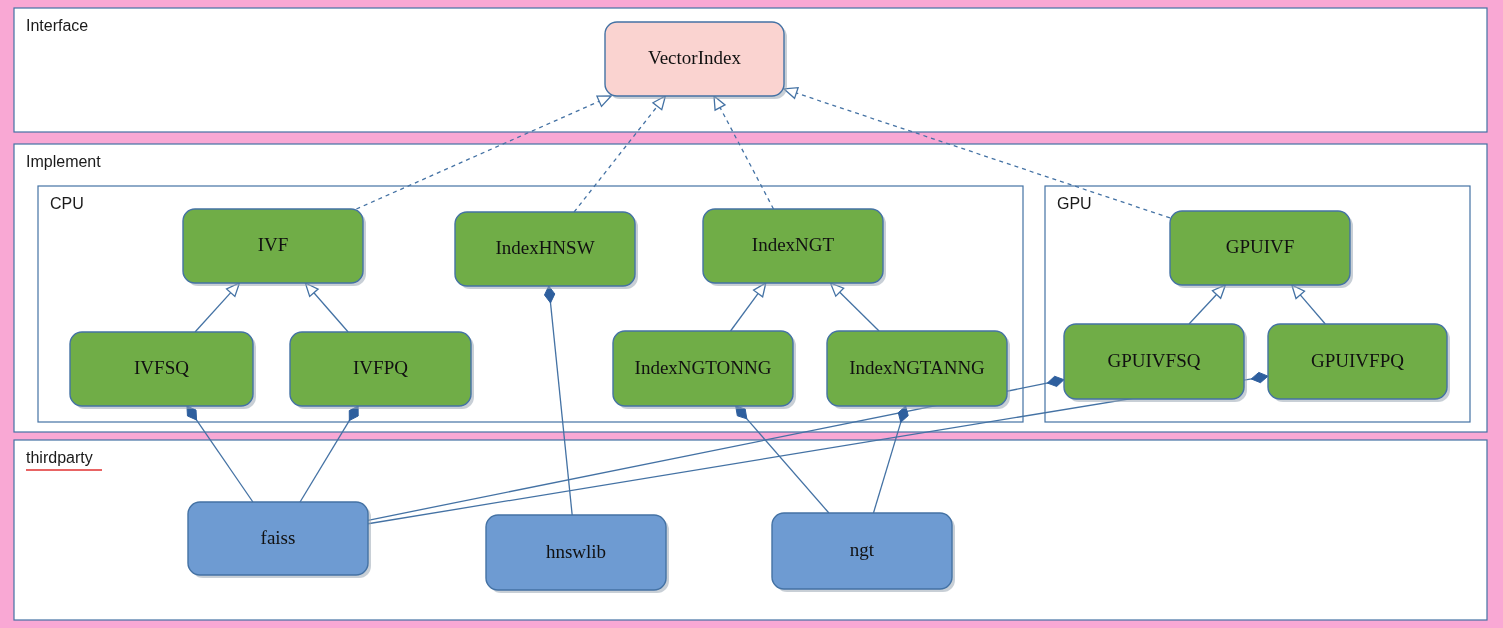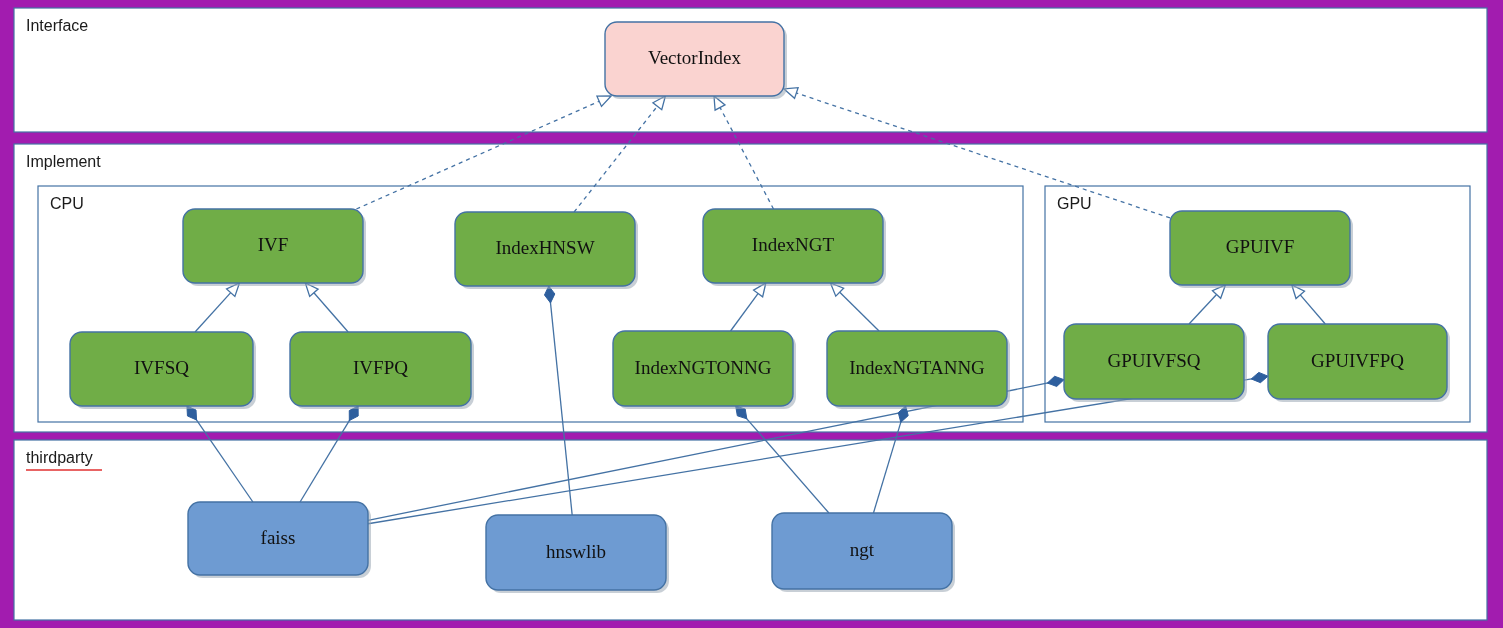--- a/index.html
+++ b/index.html
@@ -7,21 +7,21 @@
     padding: 0;
     background: #ffffff;
   }
   body {
     font-family: "Liberation Sans", sans-serif;
   }
   #canvas {
     position: relative;
     width: 1503px;
     height: 628px;
-    background: #a21caf;
+    background: #f9a8d4;
     overflow: hidden;
   }
   svg.diagram {
     position: absolute;
     top: 0;
     left: 0;
     width: 1503px;
     height: 628px;
   }
   .group-rect {

